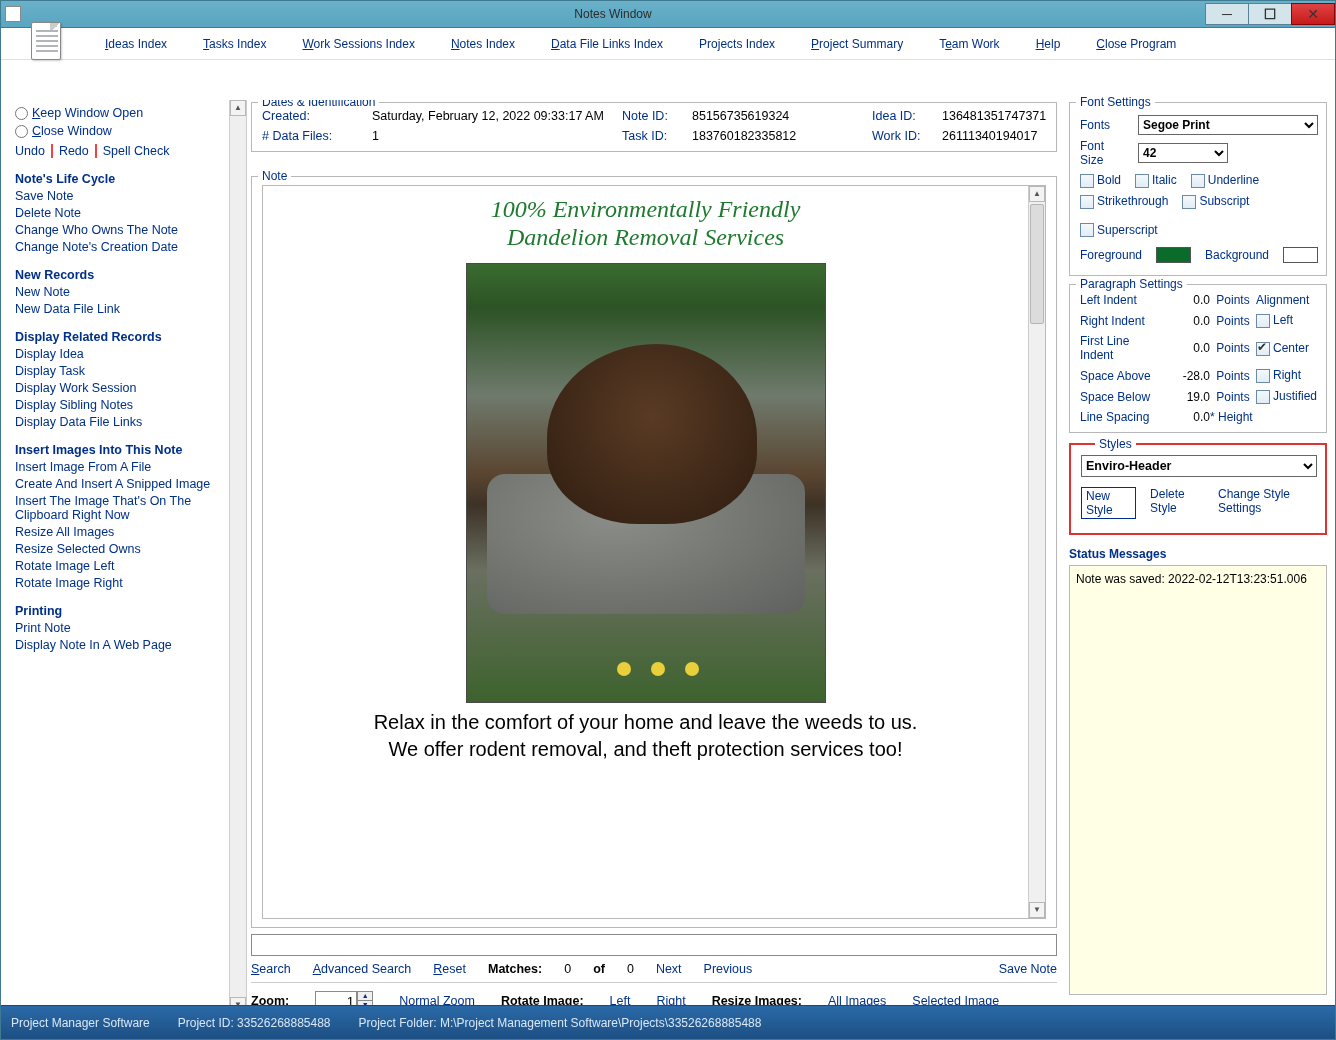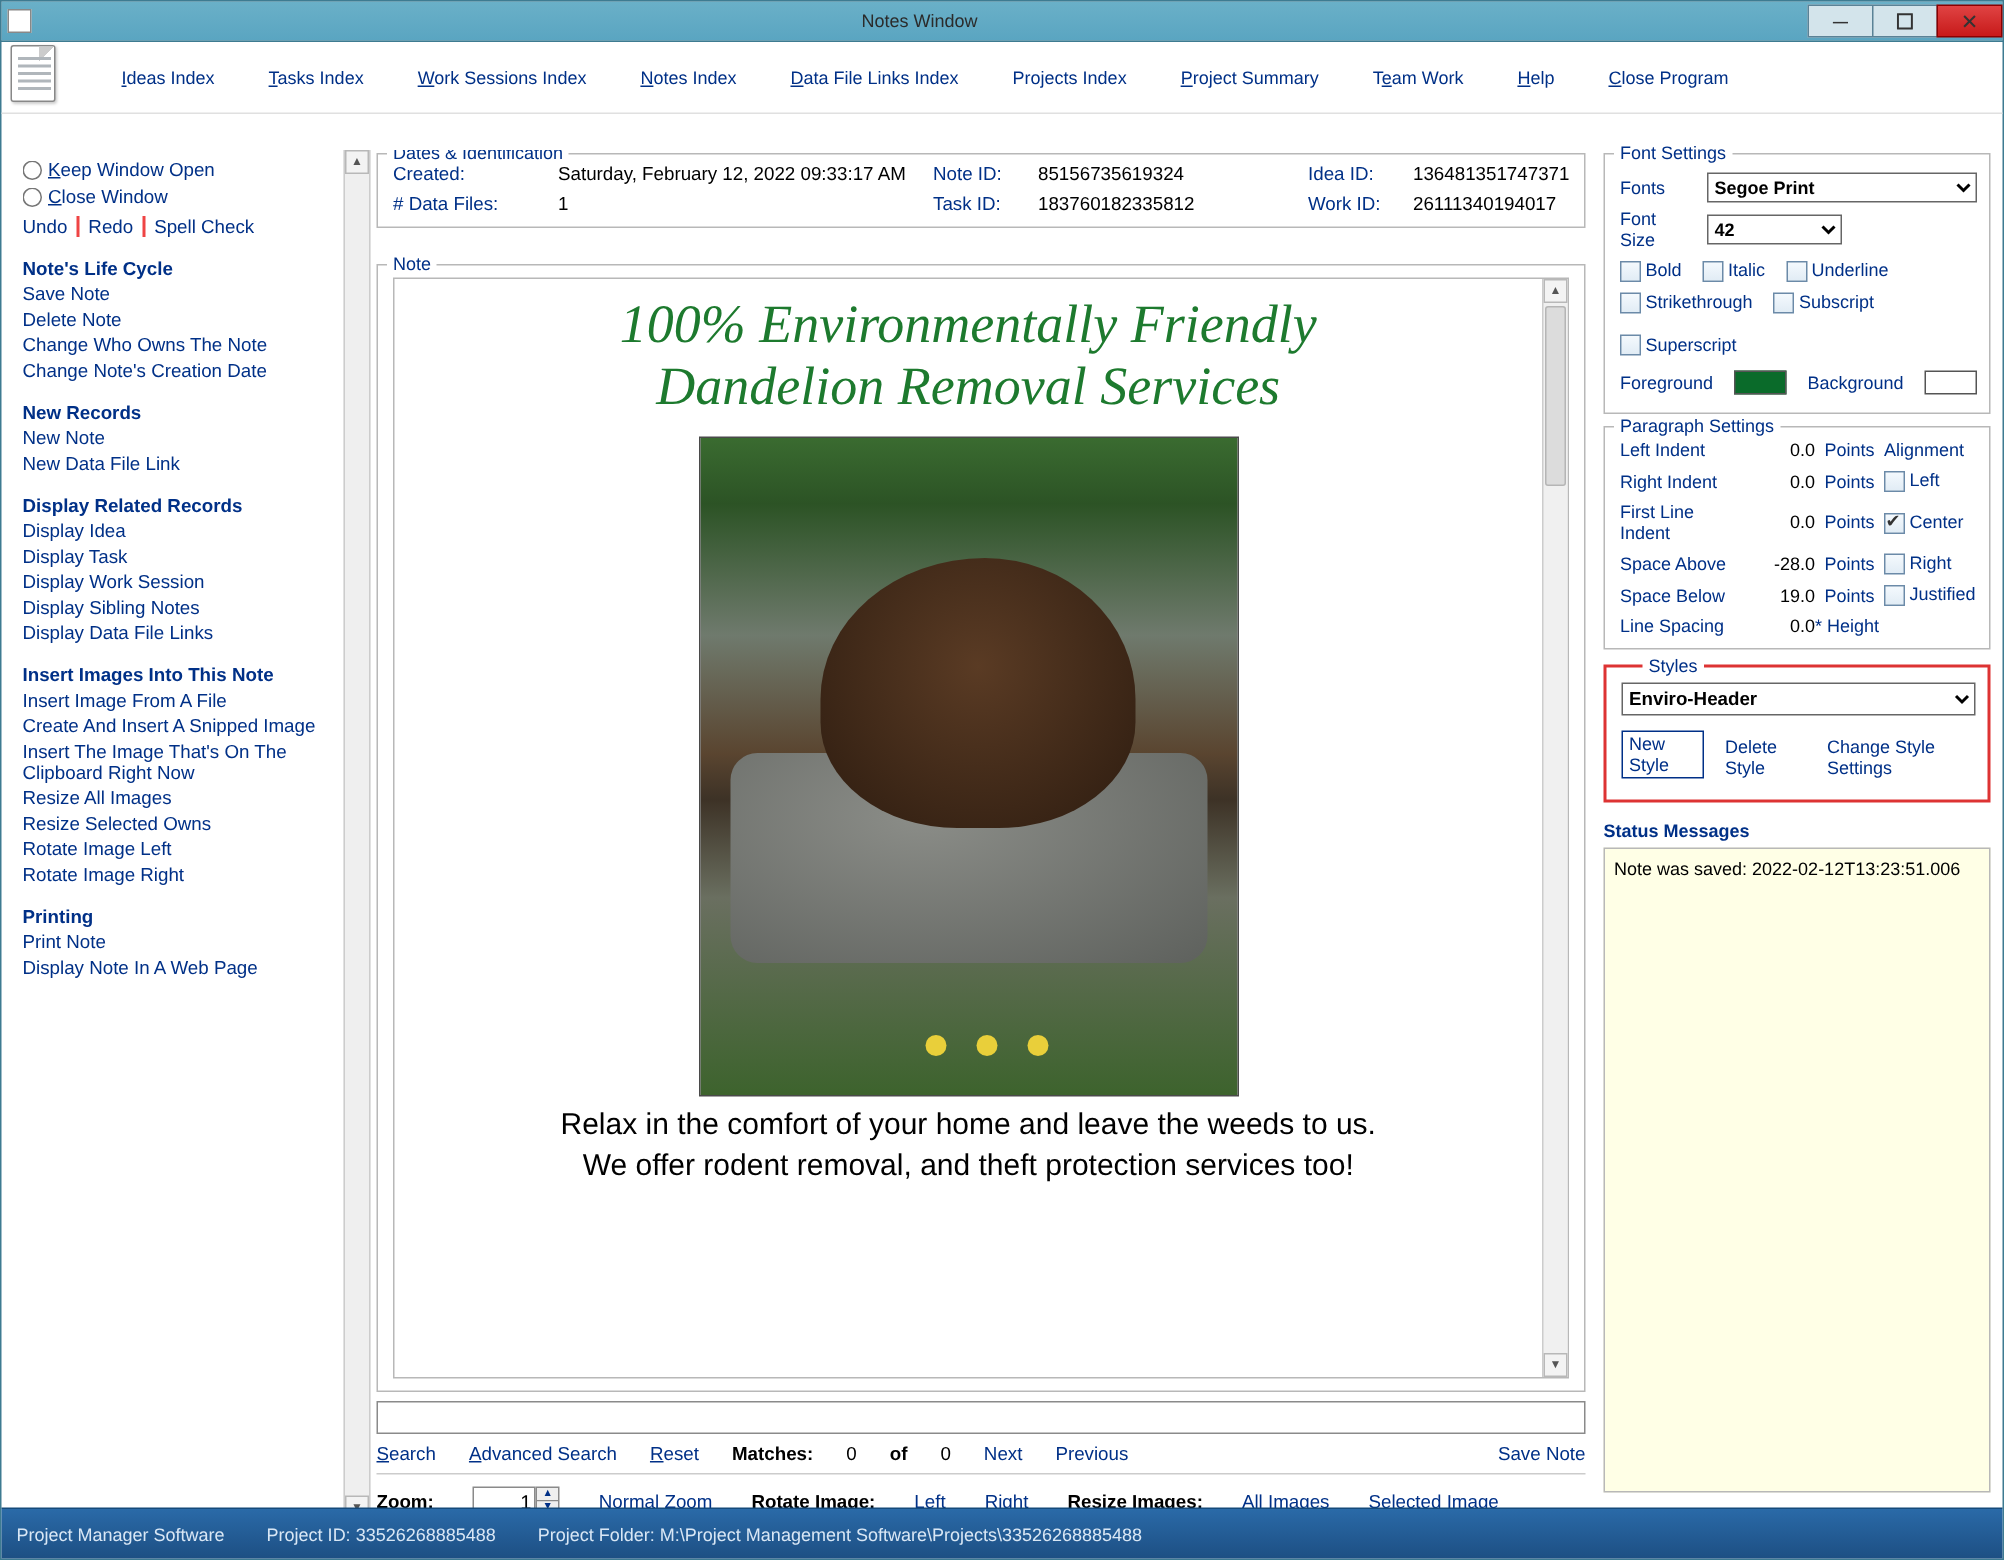--- a/index.html
+++ b/index.html
@@ -12,21 +12,21 @@
   .titlebar .title { flex:1; text-align:center; color:#2b2b2b; font-size:12px; }
   .titlebar .winbtns { display:flex; }
   .titlebar .winbtns div { width:44px; height:22px; margin-top:-1px; display:flex; align-items:center; justify-content:center; color:#333; }
   .titlebar .minimize, .titlebar .maximize { background:#d3e4eb; border:1px solid #5A8296; font-weight:bold; font-size:14px; }
   .titlebar .maximize { margin-left:-1px; }
   .titlebar .close { background:linear-gradient(#E04343,#C71A1A); border:1px solid #8b0000; color:#fff; font-size:14px; margin-left:-1px; }
 
   .app-border { position:absolute; top:28px; left:0; right:0; bottom:0; border:1px solid #3E7B91; border-top:none; background:#fff; }
 
   
-  .menubar { height:48px; display:flex; align-items:center; padding:4px 4px; border-bottom:1px solid #e0e0e0; }
+  .menubar { height:32px; display:flex; align-items:center; padding:4px 28px; border-bottom:1px solid #e0e0e0; }
   .menubar .note-icon { width:36px; height:44px; margin-right:40px; position:relative; }
   .menubar .note-icon .paper { position:absolute; left:2px; top:0; width:30px; height:38px; background:#fff; border:1px solid #888; border-radius:2px; box-shadow:1px 1px 2px rgba(0,0,0,0.2); }
   .menubar .note-icon .paper::before { content:""; position:absolute; top:0; right:0; width:10px; height:10px; background:linear-gradient(135deg,#ccc 50%,#fff 50%); }
   .menubar .note-icon .lines { position:absolute; left:7px; top:8px; right:7px; }
   .menubar .note-icon .lines div { height:2px; background:#b0b6bb; margin-bottom:3px; }
   .menubar .menuitem { color:#003087; margin-right:36px; cursor:pointer; white-space:nowrap; }
   .menubar .menuitem .u { text-decoration:underline; }
 
   
   .content { position:absolute; top:72px; left:0; right:0; bottom:26px; display:flex; }
@@ -57,21 +57,21 @@
   .fs .legend { position:absolute; top:-8px; left:6px; background:#fff; padding:0 4px; color:#003087; font-size:12px; font-weight:normal; }
 
   
   .dates-grid { display:grid; grid-template-columns: 110px 250px 70px 180px 70px 180px; row-gap:6px; align-items:center; color:#003087; font-size:12.5px; }
   .dates-grid .val { color:#000; }
 
   
   .notefs { flex:1; display:flex; flex-direction:column; min-height:300px;margin-top:24px; }
   .note-body { flex:1; border:1px solid #b8b8b8; margin-top:2px; display:flex; background:#fff; position:relative; }
   .note-content { flex:1; overflow:hidden; padding:10px 20px; text-align:center; }
-  .note-content .header { font-family:"Segoe Script","Segoe Print",cursive; color:#1D7A2E; font-style:italic; font-size:36px; line-height:1.15; }
+  .note-content .header { font-family:"Segoe Script","Segoe Print",cursive; color:#1D7A2E; font-style:italic; font-size:24px; line-height:1.15; }
   .note-content .bear { width:360px; height:440px; margin:12px auto 6px; background:linear-gradient(180deg,#3a6b30 0%,#2c5325 10%,#6f7a6d 30%,#5a4530 48%,#3d3226 55%,#6a6f60 70%,#3d632d 100%); border:1px solid #4a4a4a; position:relative; }
   .note-content .bear .rock { position:absolute; left:20px; right:20px; top:210px; height:140px; background:radial-gradient(ellipse at 40% 30%,#8b8d88,#5e615d); border-radius:18px; }
   .note-content .bear .animal { position:absolute; left:80px; top:80px; width:210px; height:180px; background:radial-gradient(circle at 50% 40%,#5a3b24,#2d1c10); border-radius:60% 55% 50% 50% / 60% 60% 45% 45%; }
   .note-content .bear .flowers { position:absolute; bottom:26px; left:150px; display:flex; gap:20px; }
   .note-content .bear .flowers .f { width:14px; height:14px; background:#e9cf3a; border-radius:50%; }
   .note-content .caption { font-family:Arial,sans-serif; font-size:20px; color:#000; line-height:1.35; }
   .note-scrollbar { width:17px; background:#f0f0f0; border-left:1px solid #ccc; position:relative; }
   .note-scrollbar .arrow { position:absolute; left:0; right:0; height:16px; background:#f3f3f3; border:1px solid #b8b8b8; text-align:center; font-size:8px; line-height:14px; color:#555; }
   .note-scrollbar .arrow.up { top:0; }
   .note-scrollbar .arrow.down { bottom:0; }
@@ -107,21 +107,21 @@
   .font-settings .bg { background:#fff; }
 
   .para-grid { display:grid; grid-template-columns:80px 50px 46px 76px; row-gap:6px; align-items:center; color:#003087; font-size:12px; }
   .para-grid .num { text-align:right; color:#000; }
   .para-grid .pts { text-align:center; color:#003087; }
   .para-grid .star { color:#003087; }
 
   .styles-fs { border:2px solid #d33; padding:10px 8px 14px 10px; position:relative; margin-top:10px; }
   .styles-fs .legend { position:absolute; top:-8px; left:24px; background:#fff; color:#003087; padding:0 4px; }
   .styles-fs select { width:100%; border:1px solid #666; height:22px; font-size:12.5px; }
-  .styles-fs .btnrow { display:flex; gap:14px; margin-top:10px; font-size:12px; color:#003087; align-items:flex-end; }
+  .styles-fs .btnrow { display:flex; gap:14px; margin-top:10px; font-size:12px; color:#003087; align-items:flex-start; }
   .styles-fs .btnrow .newstyle { border:1px solid #003087; padding:1px 4px; }
 
   .status-fs { margin-top:12px; }
   .status-fs .msgbox { background:#ffffe6; min-height:430px; padding:6px 6px; color:#000; border:1px solid #b8b8b8; }
 
   
   .statusbar { position:absolute; left:0; right:0; bottom:0; height:34px; background:linear-gradient(#2a6aa8,#1d4f83); color:#d9e7f5; font-size:12px; display:flex; align-items:center; padding:0 10px; gap:28px; border-top:1px solid #154a7a; }
   .statusbar .seg { white-space:nowrap; }
 
 </style>

